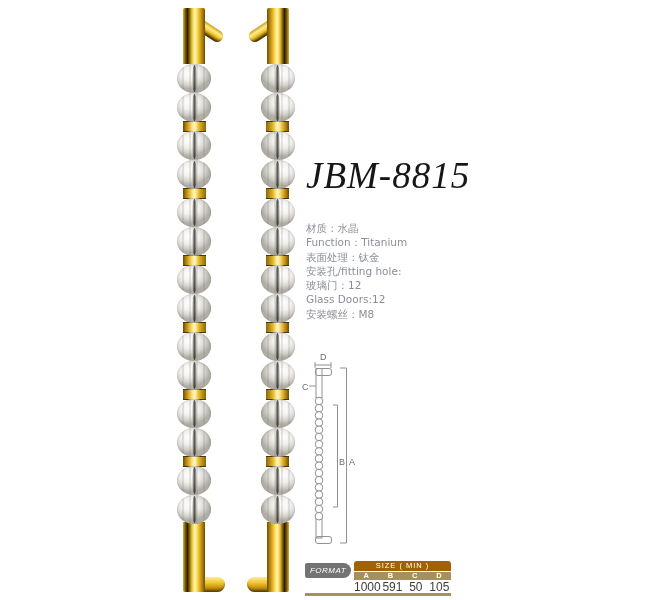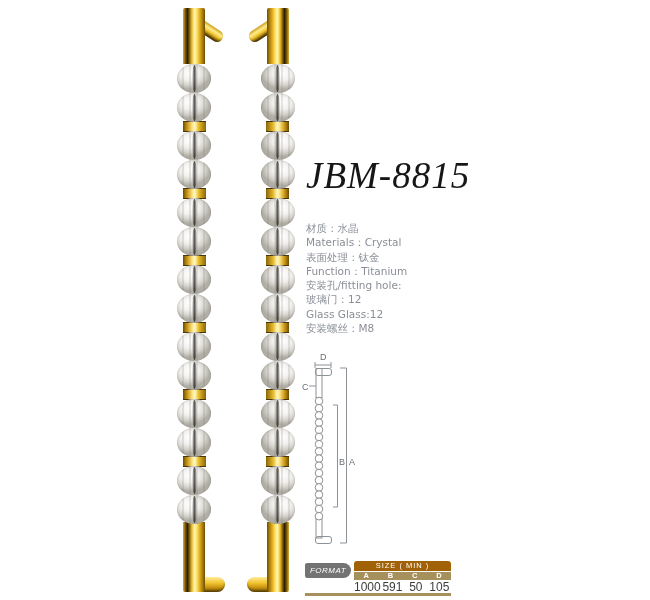--- a/index.html
+++ b/index.html
@@ -131,26 +131,25 @@
         <div class="bead"></div>
       </div>
     <div class="tube tube-bottom"></div>
     <div class="foot"></div>
   </div>
 
   <div class="model-title">JBM-8815</div>
 
   <div class="specs">
     <div class="spec-line">材质：水晶</div>
-    <div class="spec-line">Materials：Crystal</div>
+    <div class="spec-line">Function：Titanium</div>
     <div class="spec-line">表面处理：钛金</div>
-    <div class="spec-line">Function：Titanium</div>
     <div class="spec-line">安装孔/fitting hole:</div>
     <div class="spec-line">玻璃门：12</div>
-    <div class="spec-line">Glass Glass:12</div>
+    <div class="spec-line">Glass Doors:12</div>
     <div class="spec-line">安装螺丝：M8</div>
   </div>
 
   <svg class="diagram" viewBox="0 0 70 200">
     <g stroke="#8d9297" fill="none" stroke-width="1">
 
       <path d="M15 10 V16 M31 10 V16 M15 13 H31"></path>
 
       <rect x="15.5" y="16.5" width="16" height="7" rx="2.5"></rect>
       <rect x="16" y="16.5" width="6" height="29"></rect>

